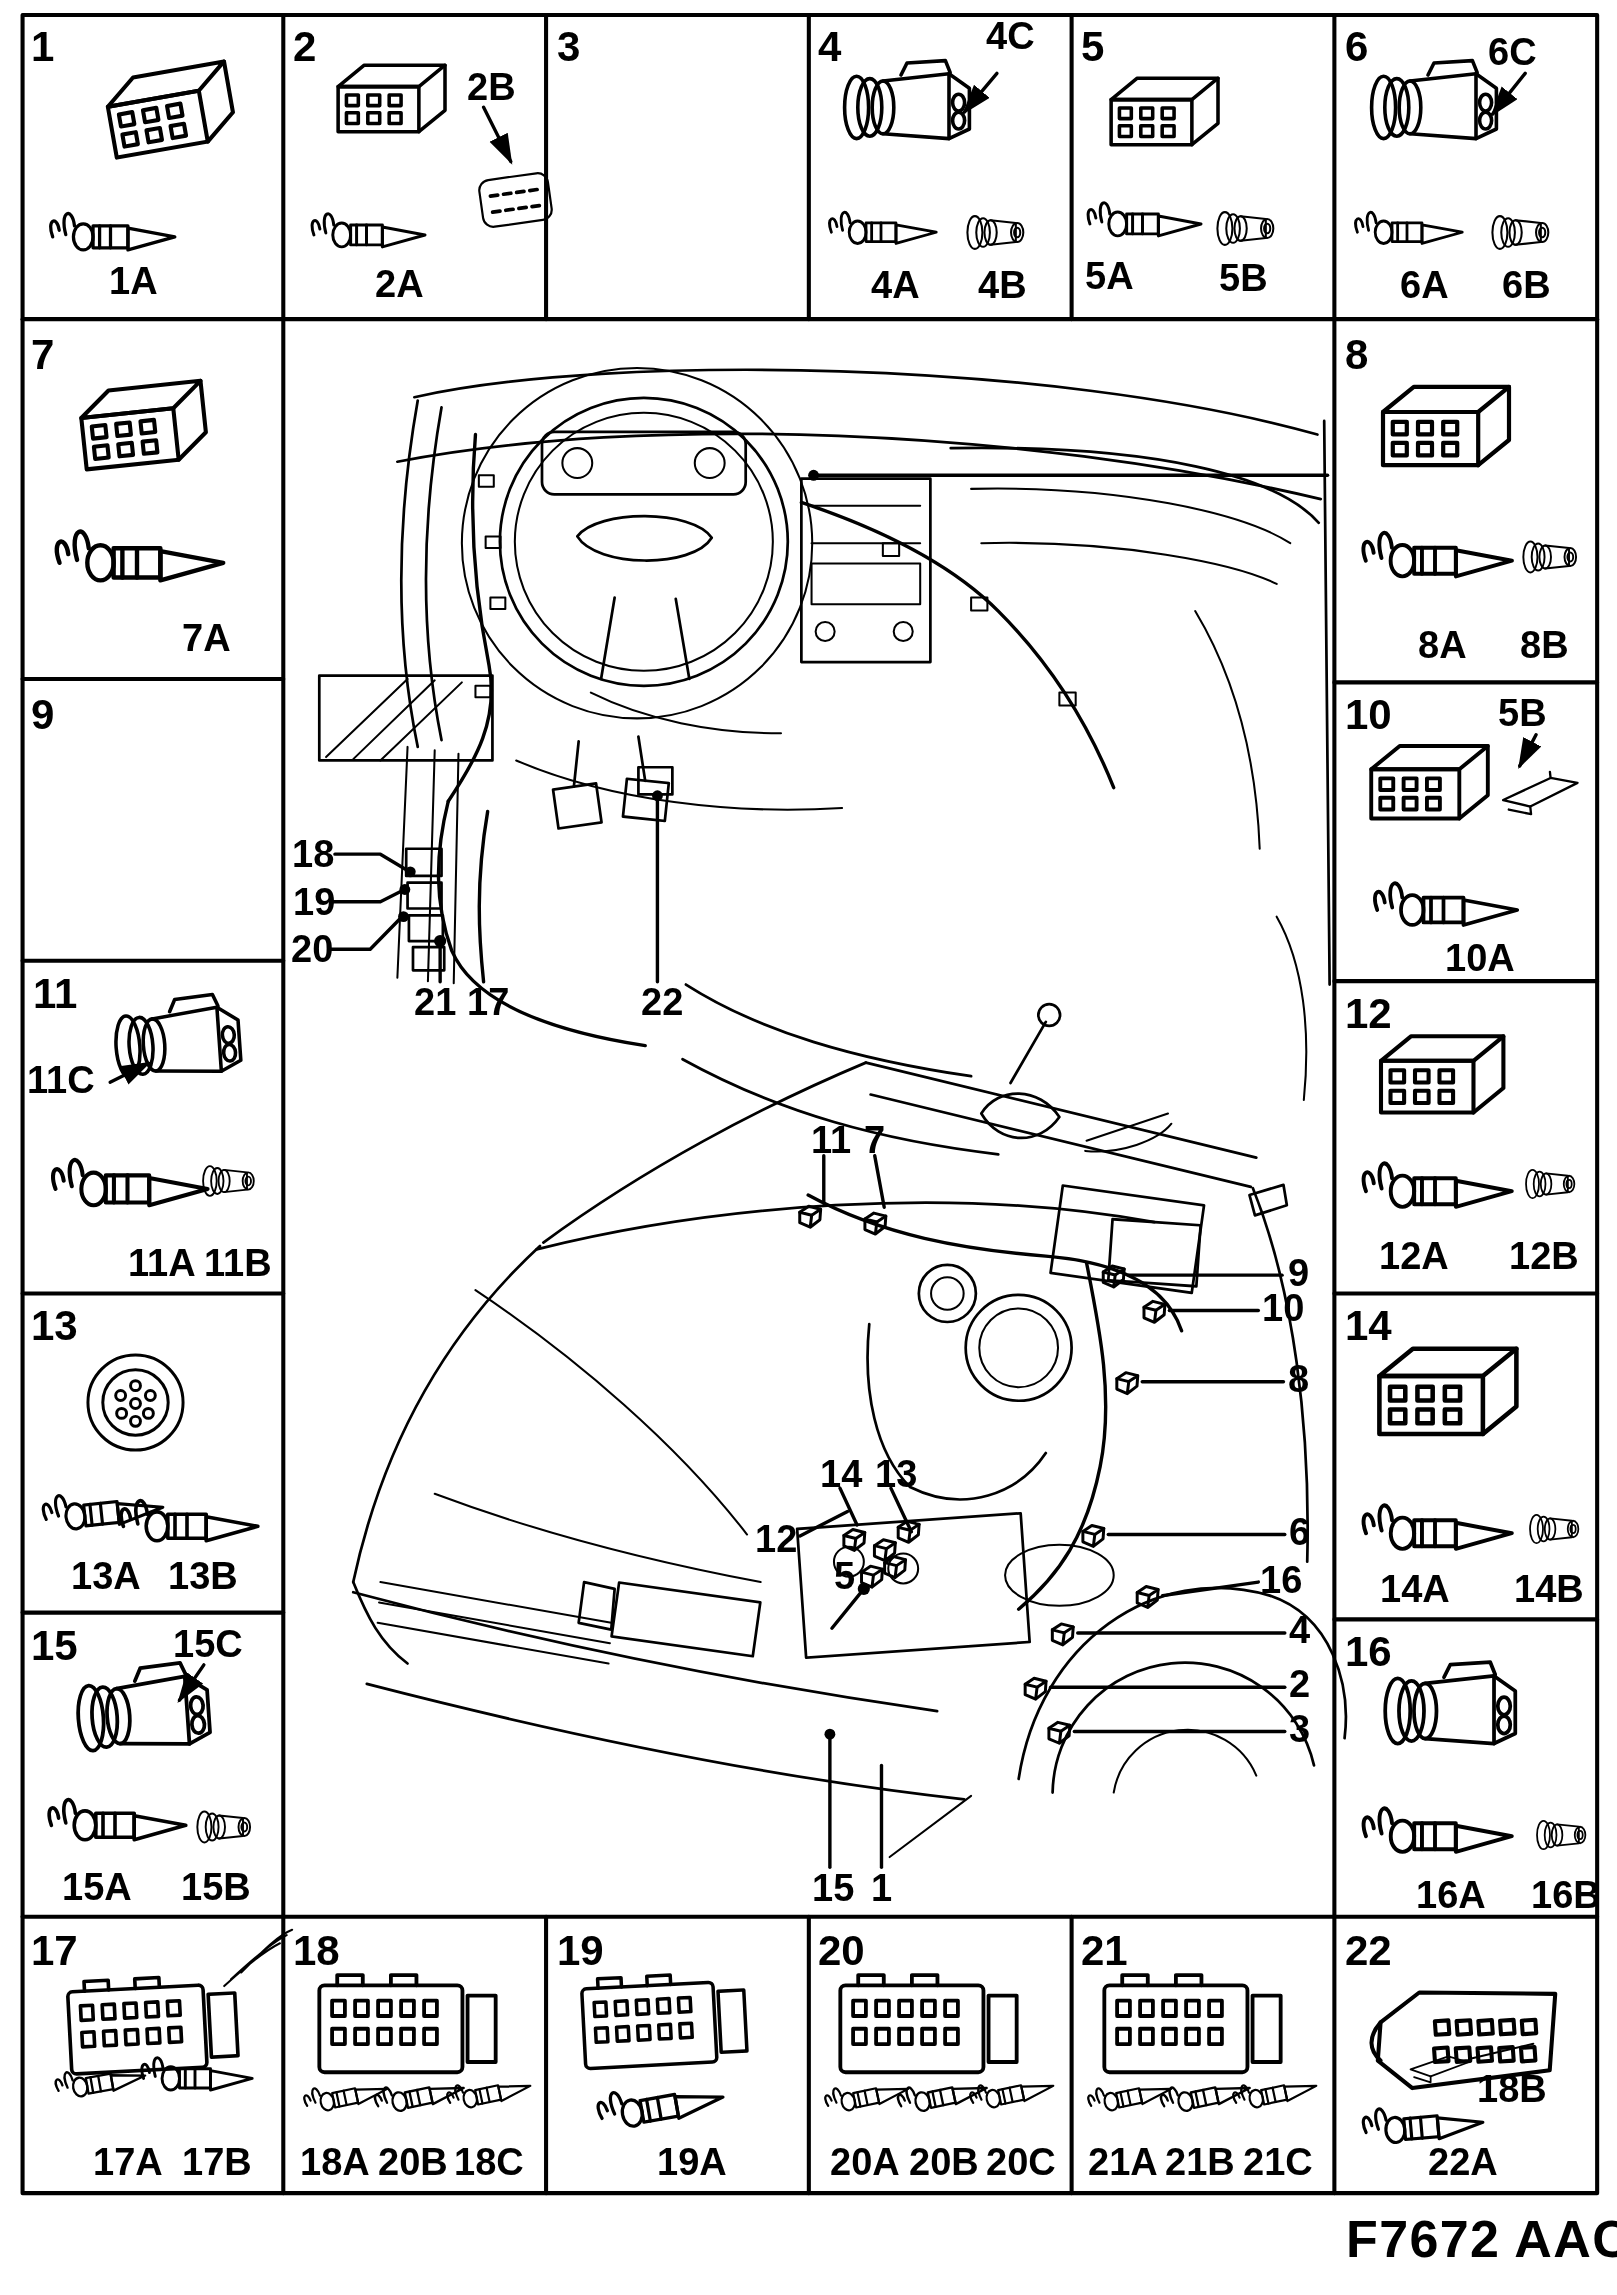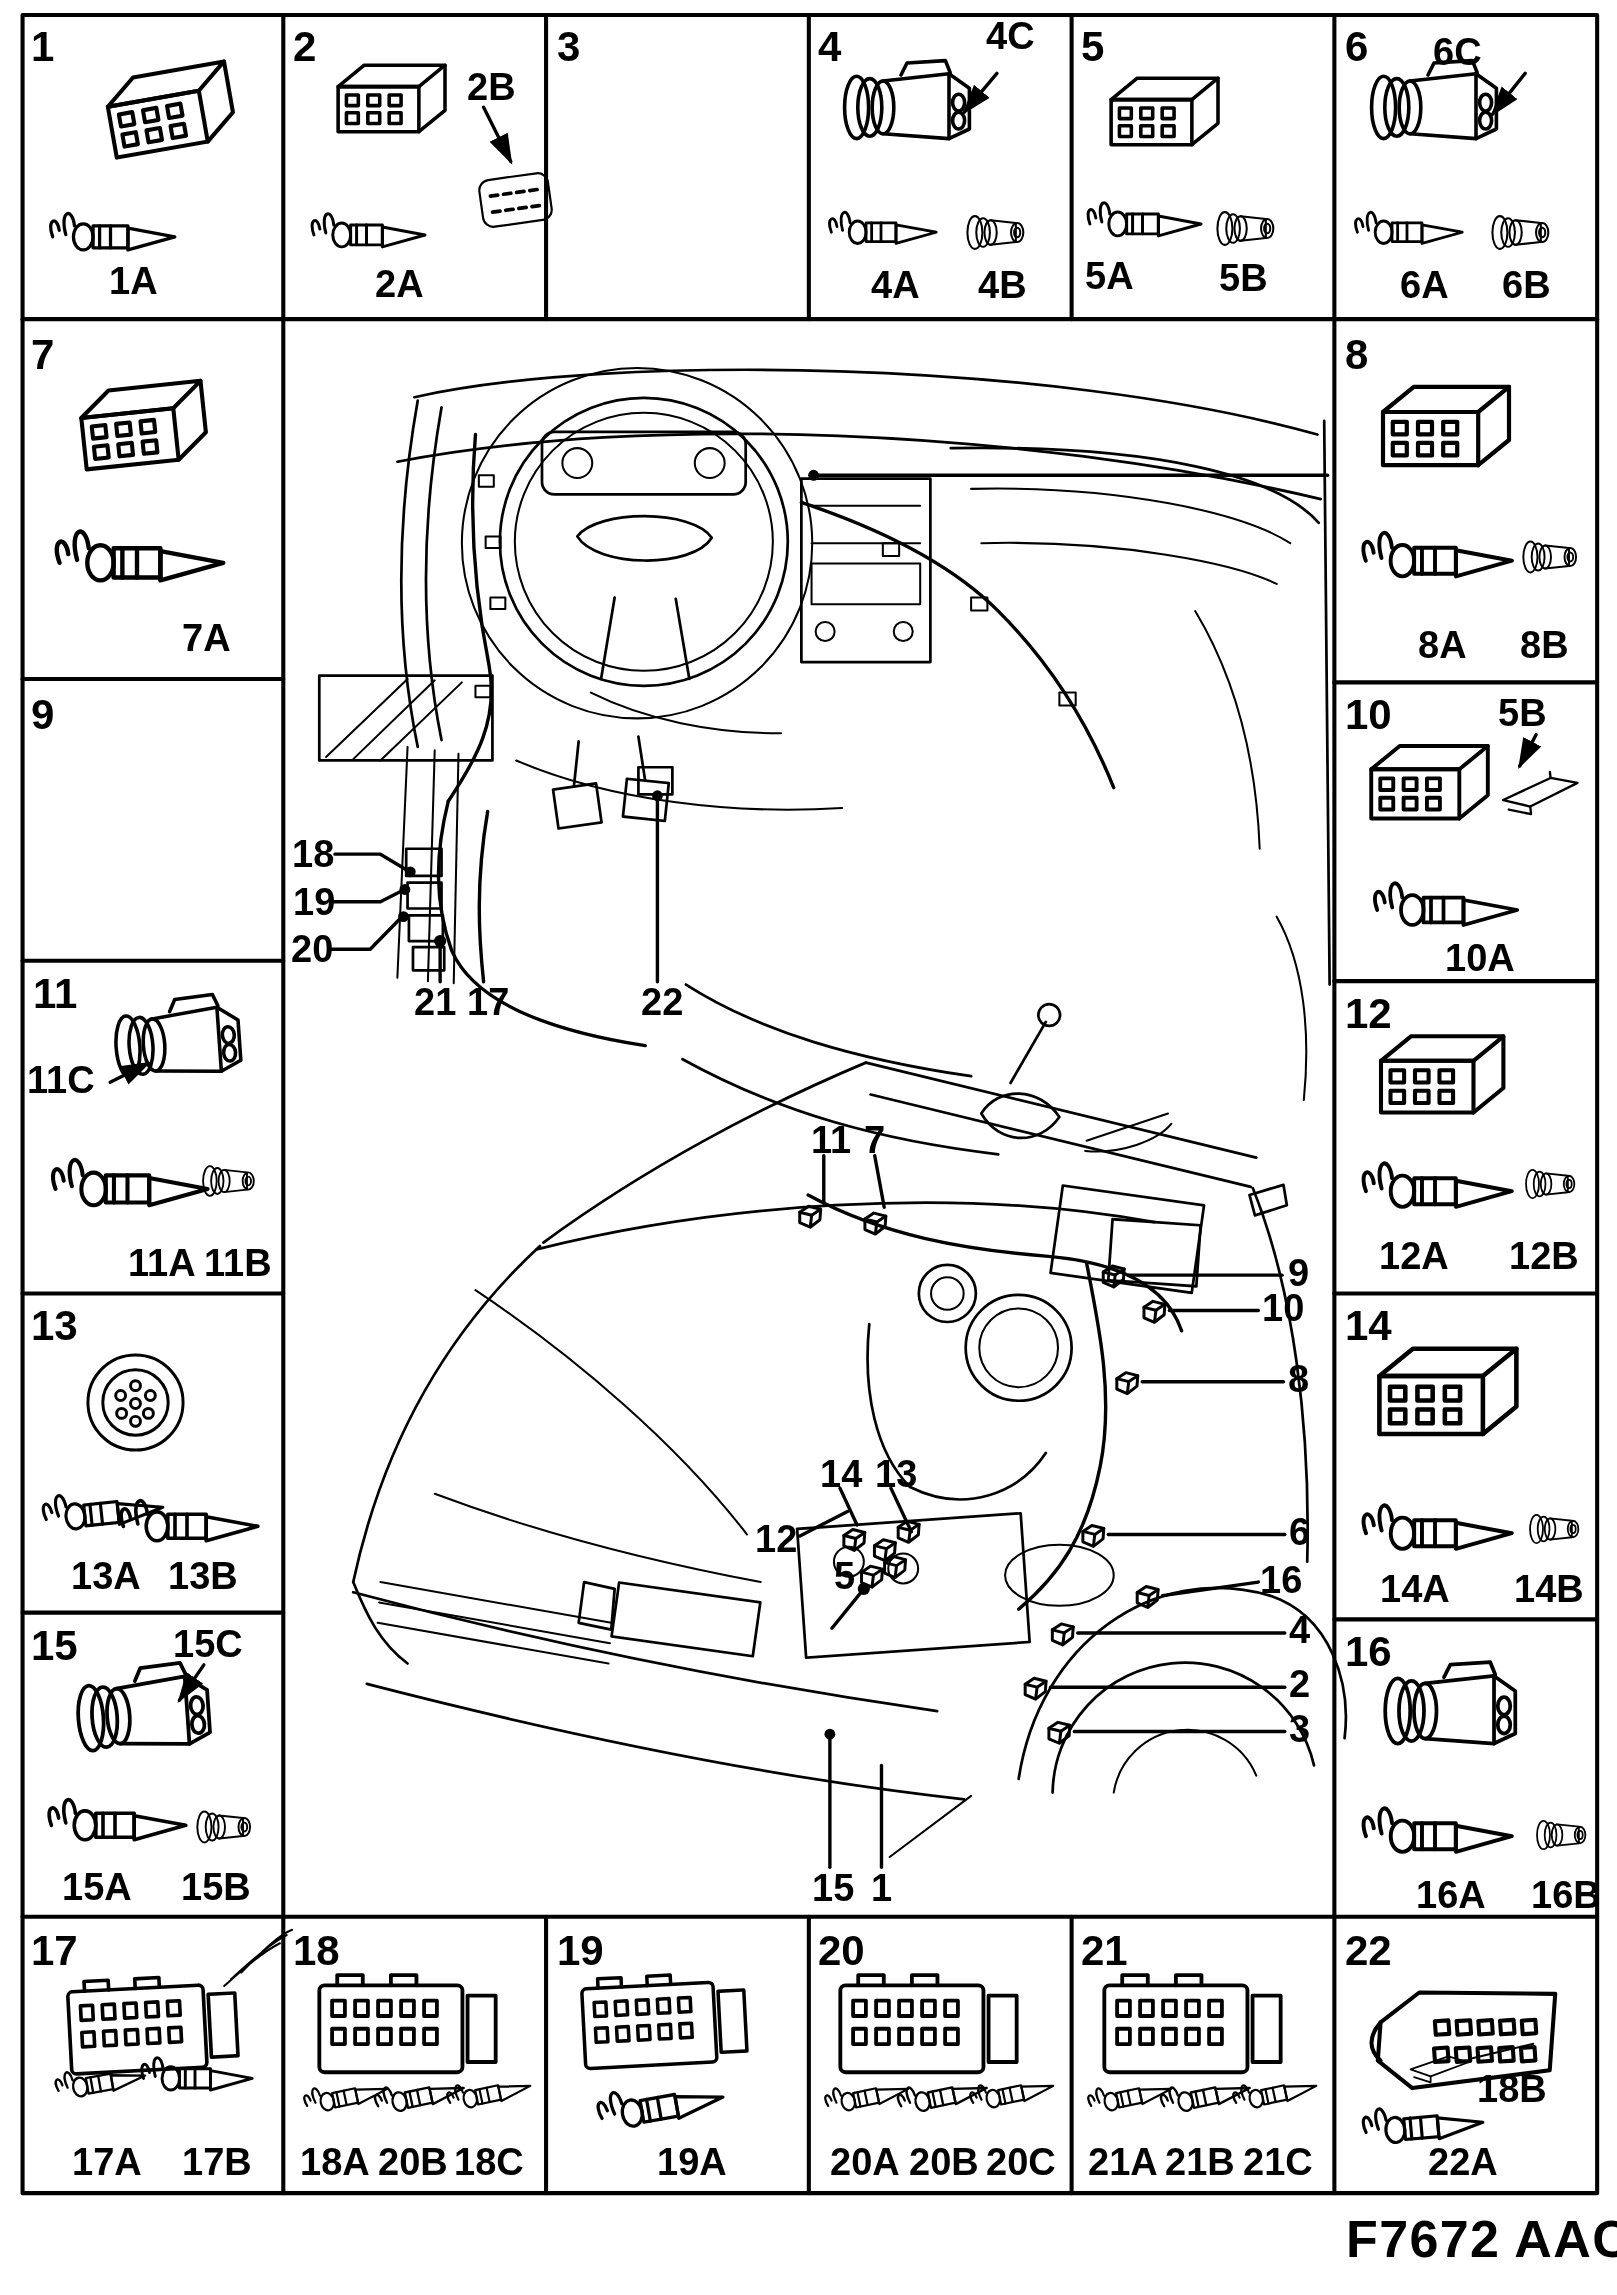--- a/index.html
+++ b/index.html
@@ -494,21 +494,21 @@
   <div class="num" style="left:1345px;top:1930px">22</div>
 
   <div class="pl" style="left:109px;top:262px">1A</div>
   <div class="pl" style="left:467px;top:68px">2B</div>
   <div class="pl" style="left:375px;top:265px">2A</div>
   <div class="pl" style="left:986px;top:17px">4C</div>
   <div class="pl" style="left:871px;top:266px">4A</div>
   <div class="pl" style="left:978px;top:266px">4B</div>
   <div class="pl" style="left:1085px;top:257px">5A</div>
   <div class="pl" style="left:1219px;top:259px">5B</div>
-  <div class="pl" style="left:1433px;top:33px">6C</div>
+  <div class="pl" style="left:1488px;top:33px">6C</div>
   <div class="pl" style="left:1400px;top:266px">6A</div>
   <div class="pl" style="left:1502px;top:266px">6B</div>
   <div class="pl" style="left:182px;top:619px">7A</div>
   <div class="pl" style="left:1418px;top:626px">8A</div>
   <div class="pl" style="left:1520px;top:626px">8B</div>
   <div class="pl" style="left:1498px;top:694px">5B</div>
   <div class="pl" style="left:1445px;top:939px">10A</div>
   <div class="pl" style="left:27px;top:1061px">11C</div>
   <div class="pl" style="left:128px;top:1244px">11A</div>
   <div class="pl" style="left:204px;top:1244px">11B</div>
@@ -516,21 +516,21 @@
   <div class="pl" style="left:1509px;top:1237px">12B</div>
   <div class="pl" style="left:71px;top:1557px">13A</div>
   <div class="pl" style="left:168px;top:1557px">13B</div>
   <div class="pl" style="left:1380px;top:1570px">14A</div>
   <div class="pl" style="left:1514px;top:1570px">14B</div>
   <div class="pl" style="left:173px;top:1625px">15C</div>
   <div class="pl" style="left:62px;top:1868px">15A</div>
   <div class="pl" style="left:181px;top:1868px">15B</div>
   <div class="pl" style="left:1416px;top:1876px">16A</div>
   <div class="pl" style="left:1531px;top:1876px">16B</div>
-  <div class="pl" style="left:72px;top:2143px">17A</div>
+  <div class="pl" style="left:93px;top:2143px">17A</div>
   <div class="pl" style="left:182px;top:2143px">17B</div>
   <div class="pl" style="left:300px;top:2143px">18A</div>
   <div class="pl" style="left:378px;top:2143px">20B</div>
   <div class="pl" style="left:454px;top:2143px">18C</div>
   <div class="pl" style="left:657px;top:2143px">19A</div>
   <div class="pl" style="left:830px;top:2143px">20A</div>
   <div class="pl" style="left:909px;top:2143px">20B</div>
   <div class="pl" style="left:986px;top:2143px">20C</div>
   <div class="pl" style="left:1088px;top:2143px">21A</div>
   <div class="pl" style="left:1165px;top:2143px">21B</div>

